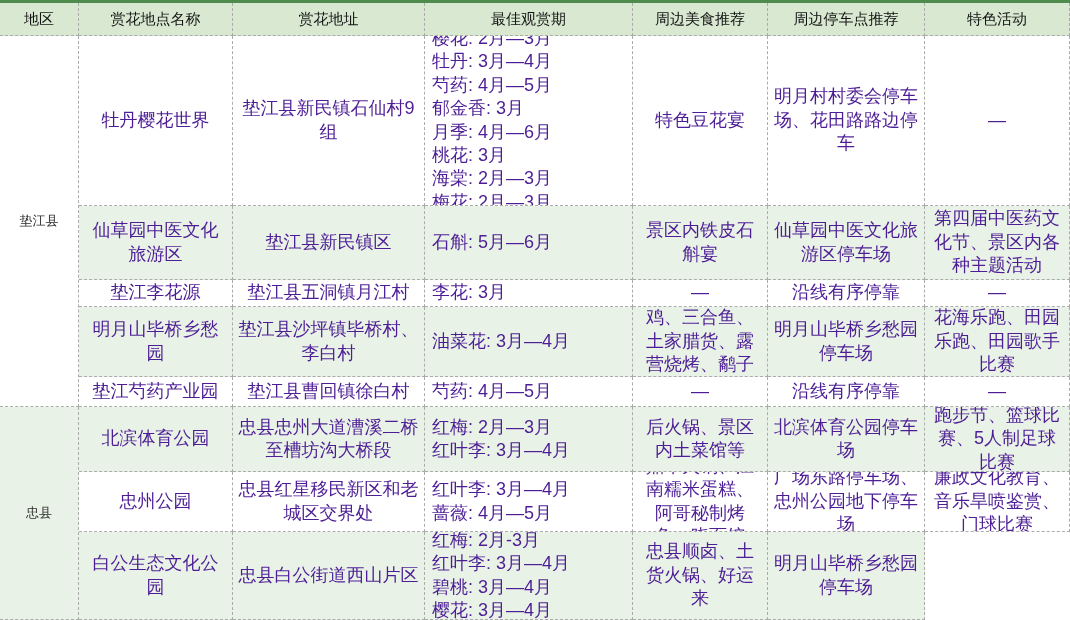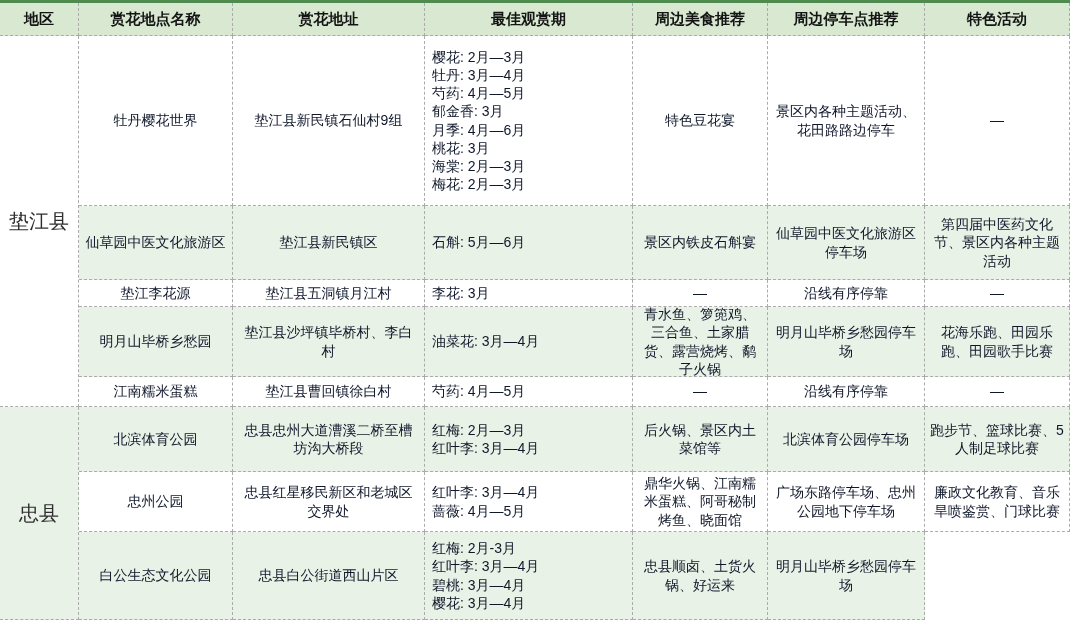--- a/index.html
+++ b/index.html
@@ -14,28 +14,28 @@
     font-family:"Liberation Sans","DejaVu Sans",sans-serif;
     background:#fff;
   }
   .cell{
     box-sizing:border-box;
     border-right:1px dashed #ababab;
     border-bottom:1px dashed #ababab;
     display:flex;align-items:center;justify-content:center;
     text-align:center;
     padding:2px 5px;
-    font-size:14px;color:#0f172a;line-height:1.3;
+    font-size:18px;color:#4c1d95;line-height:1.3;
     overflow:hidden;
     background:#fff;
   }
   .cell:nth-child(7n){border-right:1px dashed #ababab;}
-  .th{background:#d8e8d1;font-weight:bold;color:#141414;font-size:15px;}
+  .th{background:#d8e8d1;font-weight:normal;color:#141414;font-size:15px;}
   .shaded{background:#e9f2e6;}
-  .region{font-size:20px;color:#2e2e2e;}
+  .region{font-size:13px;color:#2e2e2e;}
   .period{flex-direction:column;align-items:flex-start;justify-content:center;text-align:left;padding-left:7px;}
   .pl{white-space:nowrap;}
   .c1{grid-column:1}.c2{grid-column:2}.c3{grid-column:3}.c4{grid-column:4}
   .c5{grid-column:5}.c6{grid-column:6}.c7{grid-column:7}
   .r1{grid-row:1}.r2{grid-row:2}.r3{grid-row:3}.r4{grid-row:4}.r5{grid-row:5}
   .r6{grid-row:6}.r7{grid-row:7}.r8{grid-row:8}.r9{grid-row:9}
   .span-dj{grid-column:1;grid-row:2 / span 5;}
   .span-zx{grid-column:1;grid-row:7 / span 3;}
 </style>
 </head>
@@ -60,21 +60,21 @@
     <div class="pl">樱花: 2月—3月</div>
     <div class="pl">牡丹: 3月—4月</div>
     <div class="pl">芍药: 4月—5月</div>
     <div class="pl">郁金香: 3月</div>
     <div class="pl">月季: 4月—6月</div>
     <div class="pl">桃花: 3月</div>
     <div class="pl">海棠: 2月—3月</div>
     <div class="pl">梅花: 2月—3月</div>
   </div>
   <div class="cell c5 r2">特色豆花宴</div>
-  <div class="cell c6 r2">景区内各种主题活动、花田路路边停车</div>
+  <div class="cell c6 r2">明月村村委会停车场、花田路路边停车</div>
   <div class="cell c7 r2">—</div>
 
   <div class="cell shaded c2 r3">仙草园中医文化旅游区</div>
   <div class="cell shaded c3 r3">垫江县新民镇区</div>
   <div class="cell period shaded c4 r3">
     <div class="pl">石斛: 5月—6月</div>
   </div>
   <div class="cell shaded c5 r3">景区内铁皮石斛宴</div>
   <div class="cell shaded c6 r3">仙草园中医文化旅游区停车场</div>
   <div class="cell shaded c7 r3">第四届中医药文化节、景区内各种主题活动</div>
@@ -90,21 +90,21 @@
 
   <div class="cell shaded c2 r5">明月山毕桥乡愁园</div>
   <div class="cell shaded c3 r5">垫江县沙坪镇毕桥村、李白村</div>
   <div class="cell period shaded c4 r5">
     <div class="pl">油菜花: 3月—4月</div>
   </div>
   <div class="cell shaded c5 r5">青水鱼、箩篼鸡、三合鱼、土家腊货、露营烧烤、鹬子火锅</div>
   <div class="cell shaded c6 r5">明月山毕桥乡愁园停车场</div>
   <div class="cell shaded c7 r5">花海乐跑、田园乐跑、田园歌手比赛</div>
 
-  <div class="cell c2 r6">江南糯米蛋糕</div>
+  <div class="cell c2 r6">垫江芍药产业园</div>
   <div class="cell c3 r6">垫江县曹回镇徐白村</div>
   <div class="cell period c4 r6">
     <div class="pl">芍药: 4月—5月</div>
   </div>
   <div class="cell c5 r6">—</div>
   <div class="cell c6 r6">沿线有序停靠</div>
   <div class="cell c7 r6">—</div>
 
   <div class="cell shaded c2 r7">北滨体育公园</div>
   <div class="cell shaded c3 r7">忠县忠州大道漕溪二桥至槽坊沟大桥段</div>

